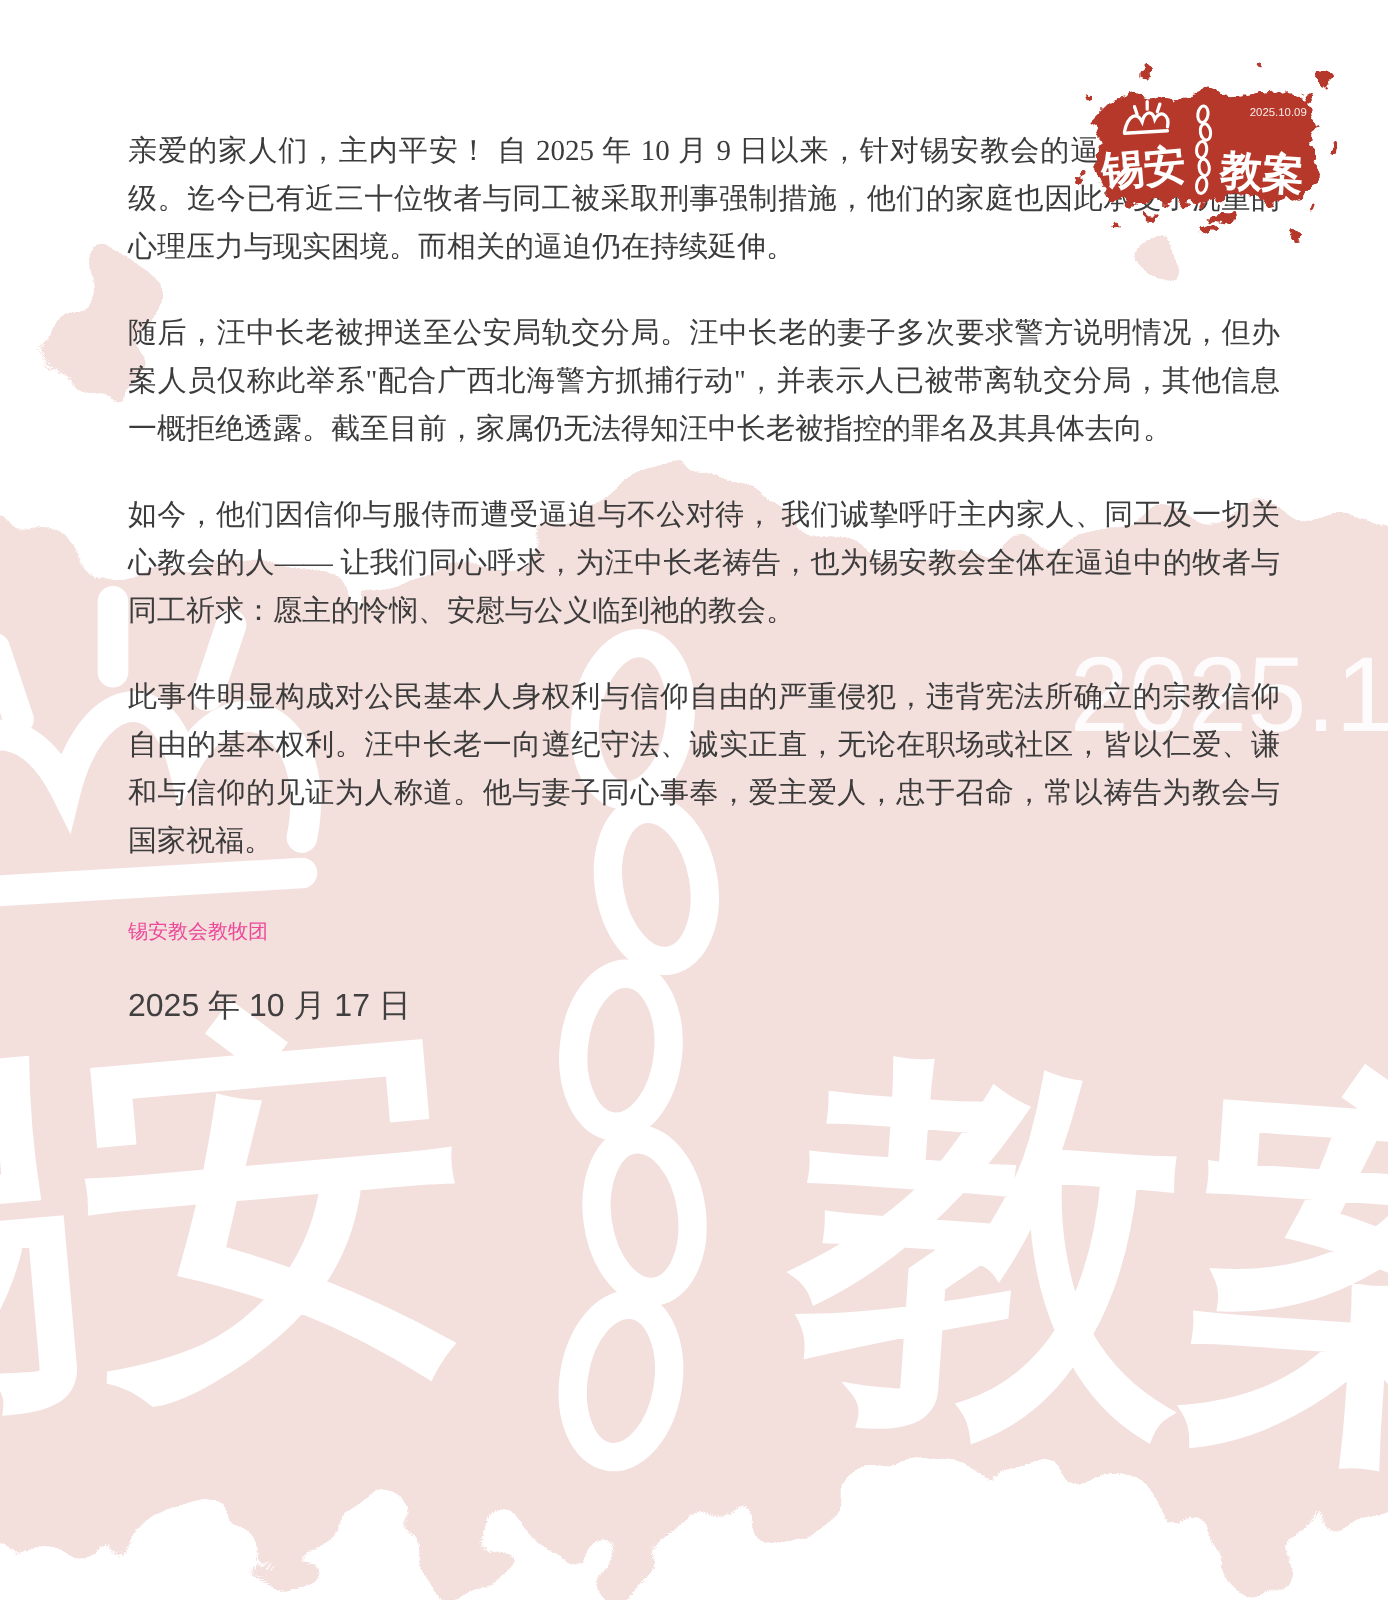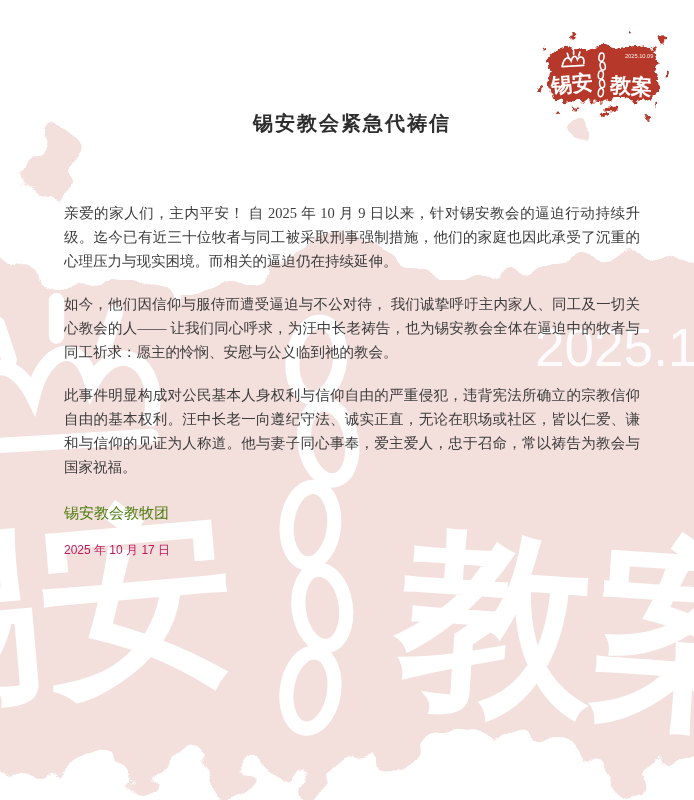--- a/index.html
+++ b/index.html
@@ -45,29 +45,29 @@
   .para{
     margin:0 0 19px 0;
     font-size:14.5px;
     line-height:24px;
     color:#3c3c3c;
     text-align:justify;
     text-justify:inter-ideograph;
   }
   .signature{
     margin-top:22px;
-    font-size:15px;
+    font-size:10px;
     line-height:24px;
-    color:#4d7c0f;
+    color:#ec4899;
   }
   .letter-date{
     margin-top:13px;
-    font-size:12px;
+    font-size:16px;
     line-height:24px;
-    color:#be185d;
+    color:#404040;
   }
   .svg-defs{position:absolute;width:0;height:0;overflow:hidden;}
 </style>
 <title>锡安教会紧急代祷信</title></head>
 <body>
 
 <svg class="svg-defs" xmlns="http://www.w3.org/2000/svg" aria-hidden="true">
   <defs>
     <filter id="rough" x="-25%" y="-25%" width="150%" height="150%">
       <feTurbulence type="fractalNoise" baseFrequency="0.085" numOctaves="3" seed="7" result="n"></feTurbulence>
@@ -117,24 +117,24 @@
 
   <svg class="watermark" viewBox="0 0 220 150" preserveAspectRatio="xMidYMid meet">
     <use href="#seal-graphic"></use>
   </svg>
 
   <svg class="seal-stamp" viewBox="0 0 220 150" preserveAspectRatio="xMidYMid meet">
     <use href="#seal-graphic"></use>
   </svg>
 
   <div class="content">
-    <h1 class="title">锡安教会紧急代祷信</h1>
 
     <div class="body-text">
       <p class="para">亲爱的家人们，主内平安！  自 2025 年 10 月 9 日以来，针对锡安教会的逼迫行动持续升级。迄今已有近三十位牧者与同工被采取刑事强制措施，他们的家庭也因此承受了沉重的心理压力与现实困境。而相关的逼迫仍在持续延伸。</p>
+      <p class="para">随后，汪中长老被押送至公安局轨交分局。汪中长老的妻子多次要求警方说明情况，但办案人员仅称此举系"配合广西北海警方抓捕行动"，并表示人已被带离轨交分局，其他信息一概拒绝透露。截至目前，家属仍无法得知汪中长老被指控的罪名及其具体去向。</p>
       <p class="para">如今，他们因信仰与服侍而遭受逼迫与不公对待， 我们诚挚呼吁主内家人、同工及一切关心教会的人—— 让我们同心呼求，为汪中长老祷告，也为锡安教会全体在逼迫中的牧者与同工祈求：愿主的怜悯、安慰与公义临到祂的教会。</p>
       <p class="para">此事件明显构成对公民基本人身权利与信仰自由的严重侵犯，违背宪法所确立的宗教信仰自由的基本权利。汪中长老一向遵纪守法、诚实正直，无论在职场或社区，皆以仁爱、谦和与信仰的见证为人称道。他与妻子同心事奉，爱主爱人，忠于召命，常以祷告为教会与国家祝福。</p>
     </div>
 
     <div class="signature">锡安教会教牧团</div>
     <div class="letter-date">2025 年 10 月 17 日</div>
   </div>
 
 </div>
 

